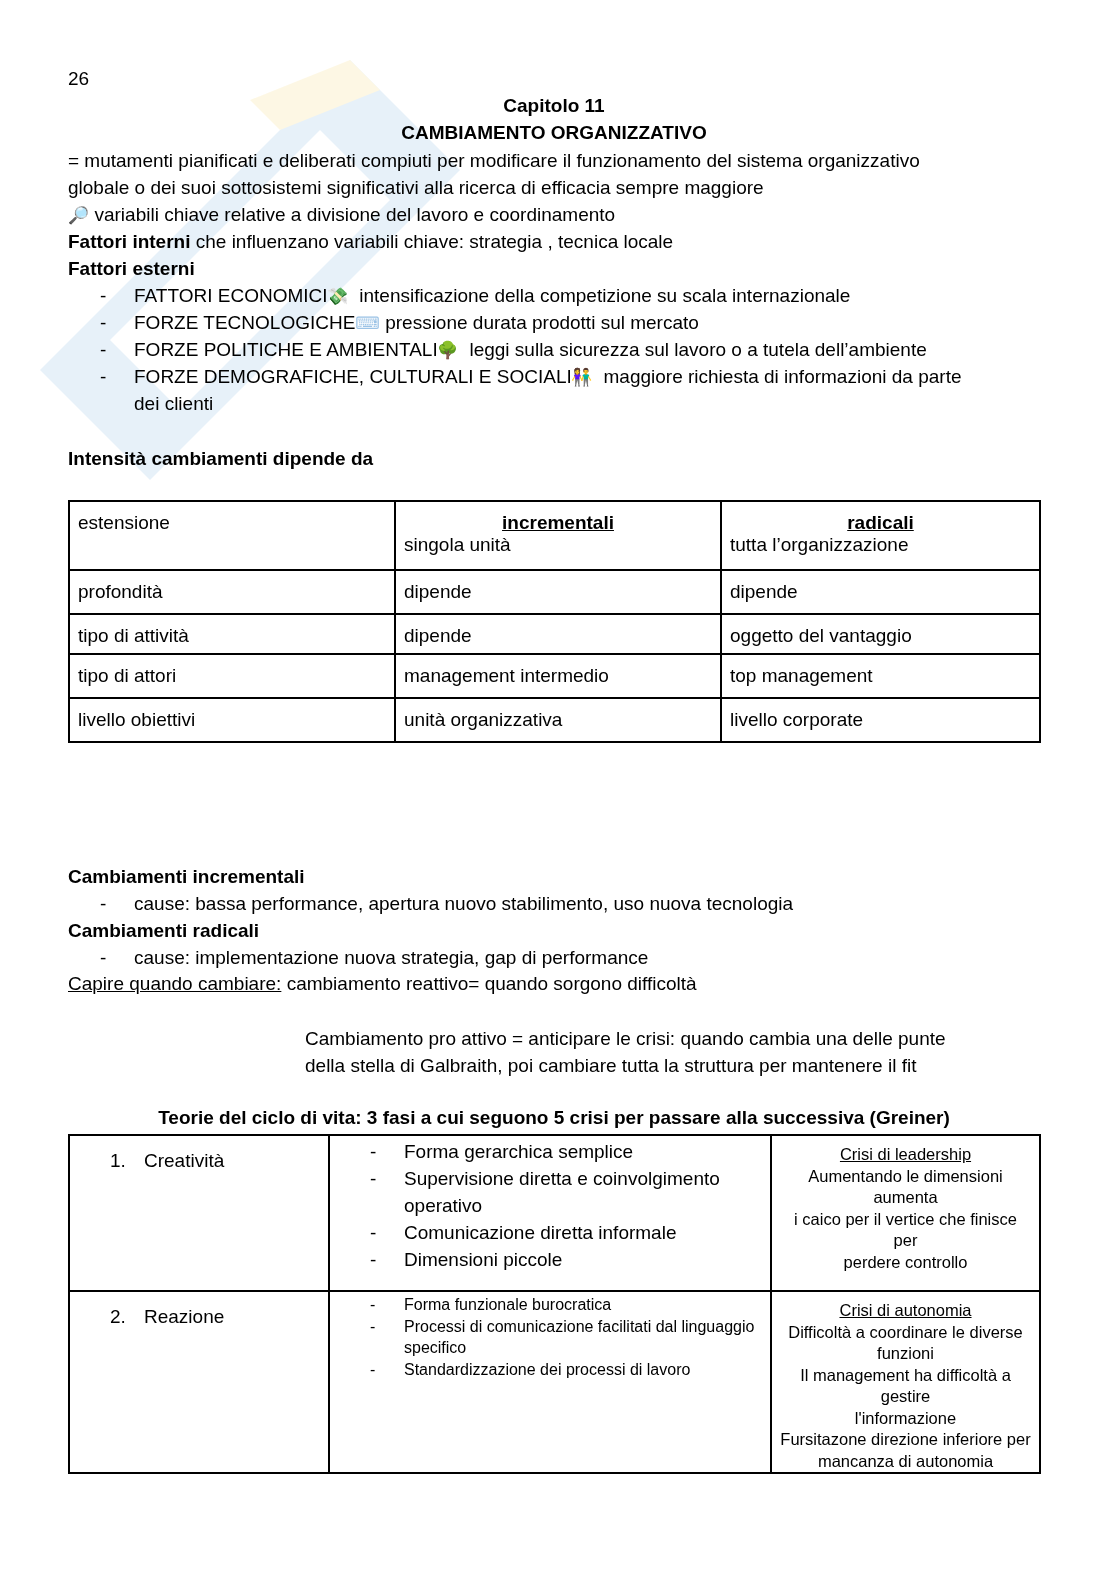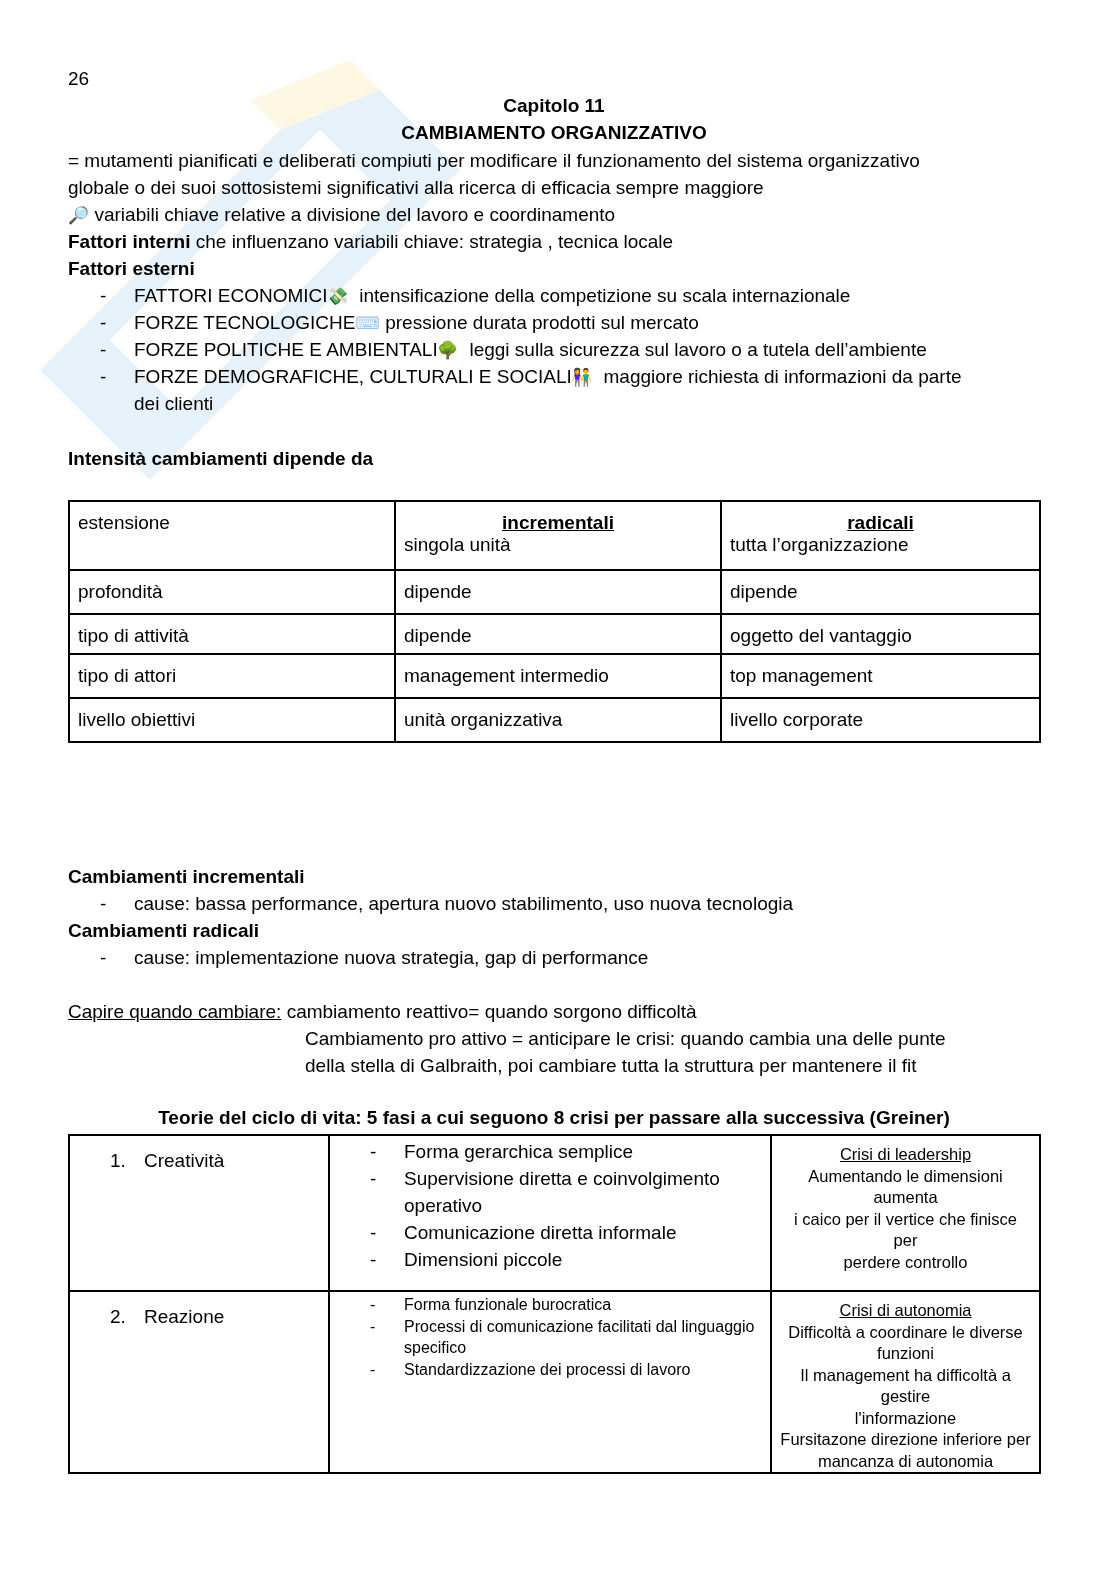--- a/index.html
+++ b/index.html
@@ -132,25 +132,25 @@
   </tbody>
     </table>
 
   <div class="line" style="top:863px;"><b>Cambiamenti incrementali</b></div>
   <span class="line bullet" style="top:890px;">-</span>
   <span class="line btext" style="top:890px;">cause: bassa performance, apertura nuovo stabilimento, uso nuova tecnologia</span>
   <div class="line" style="top:917px;"><b>Cambiamenti radicali</b></div>
   <span class="line bullet" style="top:944px;">-</span>
   <span class="line btext" style="top:944px;">cause: implementazione nuova strategia, gap di performance</span>
 
-  <div class="line" style="top:998px;"><u>Capire quando cambiare:</u><span> cambiamento reattivo= quando sorgono difficoltà</span></div>
+  <div class="line" style="top:970px;"><u>Capire quando cambiare:</u><span> cambiamento reattivo= quando sorgono difficoltà</span></div>
   <div class="line" style="top:1025px; left:237px;">Cambiamento pro attivo = anticipare le crisi: quando cambia una delle punte</div>
   <div class="line" style="top:1052px; left:237px;">della stella di Galbraith, poi cambiare tutta la struttura per mantenere il fit</div>
 
-  <div class="title" style="top:1107px;">Teorie del ciclo di vita: 5 fasi a cui seguono 8 crisi per passare alla successiva (Greiner)</div>
+  <div class="title" style="top:1107px;">Teorie del ciclo di vita: 3 fasi a cui seguono 5 crisi per passare alla successiva (Greiner)</div>
 
   <table class="t2">
     <tbody>
         <tr style="height:156px;">
       <td class="ph"><span class="phnum">1.</span><span>Creatività</span></td>
       <td class="feat">
         <ul class="ul big">
           <li>Forma gerarchica semplice</li>
           <li>Supervisione diretta e coinvolgimento operativo</li>
           <li>Comunicazione diretta informale</li>

